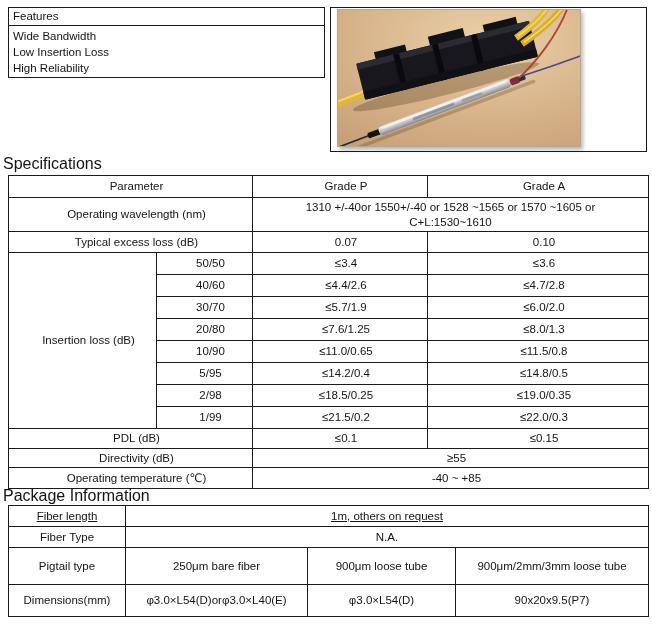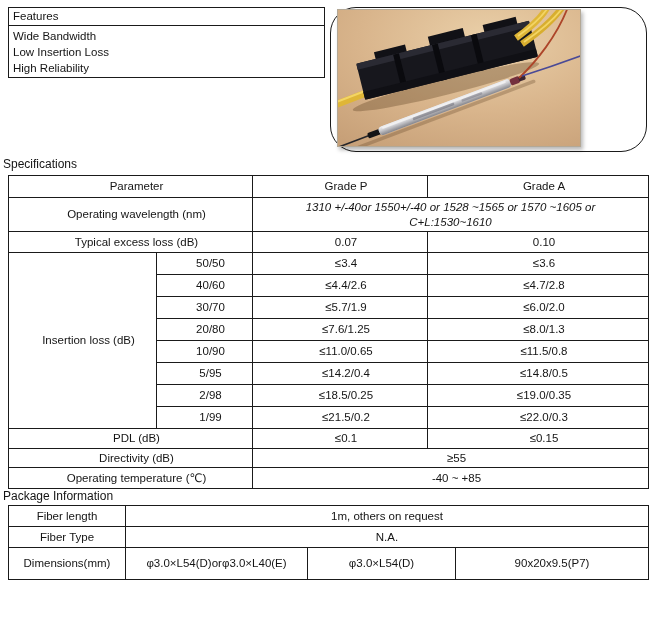--- a/index.html
+++ b/index.html
@@ -1,39 +1,39 @@
 <!DOCTYPE html>
 <html><head>
 <meta charset="utf-8">
 <style>
   html,body{margin:0;padding:0;}
   body{
     width:652px;height:641px;position:relative;background:#ffffff;
     font-family:"Liberation Sans","DejaVu Sans",sans-serif;
     color:#141414;-webkit-font-smoothing:antialiased;
   }
-  .abs{position:absolute;border-radius:26px;}
+  .abs{position:absolute;}
   table{border-collapse:collapse;table-layout:fixed;}
   td{border:1px solid #1a1a1a;font-size:11.5px;line-height:15px;
      vertical-align:middle;padding:1px 6px;overflow:hidden;}
 
   
   #features-table{left:8px;top:7px;width:317px;}
   #features-table td{text-align:left;padding-left:4px;}
   #features-table td.list{vertical-align:top;padding-top:2px;line-height:16px;}
 
   
   #photo-box{left:330px;top:7px;width:315px;height:143px;border:1px solid #1a1a1a;background:#fff;}
   #photo-frame{position:absolute;left:6px;top:1px;width:242px;height:136px;
      border:1px solid #b3a globals;border:1px solid #b3a896;
      box-shadow:2px 3px 4px rgba(0,0,0,0.28);}
   #photo-frame svg{display:block;}
 
   
-  .section-label{font-size:12px;line-height:14px;color:#141414;}
+  .section-label{font-size:16px;line-height:14px;color:#141414;}
   #spec-label{left:3px;top:157px;}
   #pkg-label{left:3px;top:489px;}
 
   
   #spec-table{left:8px;top:175px;width:640px;}
   #spec-table td{text-align:center;padding-left:18px;}
 
   
   #pkg-table{left:8px;top:505px;width:640px;}
   #pkg-table td{text-align:center;}
@@ -135,21 +135,21 @@
       <col style="width:221px">
     </colgroup>
   <tbody>
       <tr style="height:22px;">
     <td colspan="2">Parameter</td>
     <td>Grade P</td>
     <td>Grade A</td>
   </tr>
   <tr style="height:34px;margin-top:12px;">
     <td colspan="2">Operating wavelength (nm)</td>
-    <td colspan="2" style="padding:1px 10px;font-style:italic;">1310 +/-40or 1550+/-40 or 1528 ~1565 or 1570 ~1605 or C+L:1530~1610</td>
+    <td colspan="2" style="padding:1px 10px;">1310 +/-40or 1550+/-40 or 1528 ~1565 or 1570 ~1605 or C+L:1530~1610</td>
   </tr>
   <tr style="height:21px;">
     <td colspan="2">Typical excess loss (dB)</td>
     <td>0.07</td>
     <td>0.10</td>
   </tr>
   <tr style="height:22px;">
     <td rowspan="8">Insertion loss (dB)</td>
     <td>50/50</td>
     <td>≤3.4</td>
@@ -209,27 +209,35 @@
 <div id="pkg-label" class="abs section-label">Package Information</div>
 
 <table id="pkg-table" class="abs">
   <colgroup>
       <col style="width:117px">
       <col style="width:182px">
       <col style="width:148px">
       <col style="width:193px">
     </colgroup>
   <tbody>
-  <tr style="height:21px;">
+  <tr style="height:21px;text-decoration:underline;">
     <td>Fiber length</td>
     <td colspan="3">1m, others on request</td>
   </tr>
   <tr style="height:21px;">
     <td>Fiber Type</td>
     <td colspan="3">N.A.</td>
+  </tr>
+  <tr style="height:37px;">
+    <td>Pigtail type</td>
+    <td>250μm bare fiber</td>
+    <td>900μm loose tube</td>
+    <td>
+      <span class="wrap-150">900μm/2mm/3mm loose tube</span>
+    </td>
   </tr>
   <tr style="height:32px;">
     <td>Dimensions(mm)</td>
     <td>
       <span class="break-149">φ3.0×L54(D)orφ3.0×L40(E)</span>
     </td>
     <td>φ3.0×L54(D)</td>
     <td>90x20x9.5(P7)</td>
   </tr>
 </tbody>

